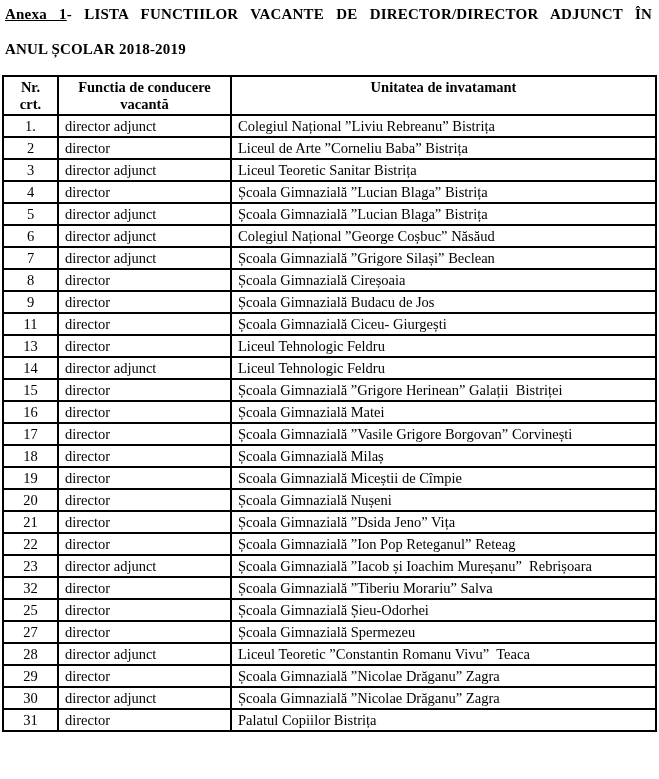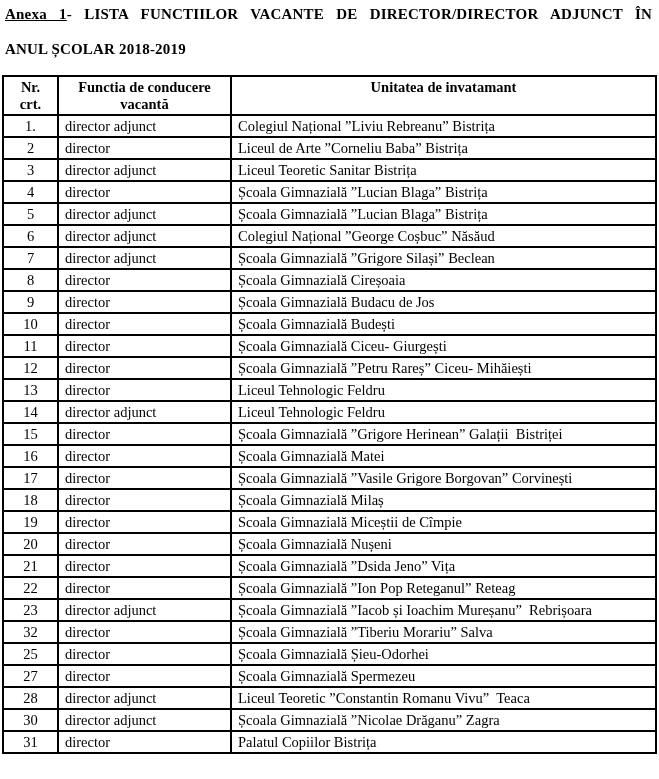--- a/index.html
+++ b/index.html
@@ -129,35 +129,25 @@
     <td class="cell-nr">8</td>
     <td class="cell-functia">director</td>
     <td class="cell-unitatea">Școala Gimnazială Cireșoaia</td>
   </tr>
         <tr>
     <td class="cell-nr">9</td>
     <td class="cell-functia">director</td>
     <td class="cell-unitatea">Școala Gimnazială Budacu de Jos</td>
   </tr>
         <tr>
-    <td class="cell-nr">10</td>
-    <td class="cell-functia">director</td>
-    <td class="cell-unitatea">Școala Gimnazială Budești</td>
-  </tr>
-        <tr>
     <td class="cell-nr">11</td>
     <td class="cell-functia">director</td>
     <td class="cell-unitatea">Școala Gimnazială Ciceu- Giurgești</td>
   </tr>
         <tr>
-    <td class="cell-nr">12</td>
-    <td class="cell-functia">director</td>
-    <td class="cell-unitatea">Școala Gimnazială ”Petru Rareș” Ciceu- Mihăiești</td>
-  </tr>
-        <tr>
     <td class="cell-nr">13</td>
     <td class="cell-functia">director</td>
     <td class="cell-unitatea">Liceul Tehnologic Feldru</td>
   </tr>
         <tr>
     <td class="cell-nr">14</td>
     <td class="cell-functia">director adjunct</td>
     <td class="cell-unitatea">Liceul Tehnologic Feldru</td>
   </tr>
         <tr>
@@ -217,20 +207,25 @@
   </tr>
         <tr>
     <td class="cell-nr">27</td>
     <td class="cell-functia">director</td>
     <td class="cell-unitatea">Școala Gimnazială Spermezeu</td>
   </tr>
         <tr>
     <td class="cell-nr">28</td>
     <td class="cell-functia">director adjunct</td>
     <td class="cell-unitatea">Liceul Teoretic ”Constantin Romanu Vivu”  Teaca</td>
+  </tr>
+        <tr>
+    <td class="cell-nr">29</td>
+    <td class="cell-functia">director</td>
+    <td class="cell-unitatea">Școala Gimnazială ”Nicolae Drăganu” Zagra</td>
   </tr>
         <tr>
     <td class="cell-nr">30</td>
     <td class="cell-functia">director adjunct</td>
     <td class="cell-unitatea">Școala Gimnazială ”Nicolae Drăganu” Zagra</td>
   </tr>
         <tr>
     <td class="cell-nr">31</td>
     <td class="cell-functia">director</td>
     <td class="cell-unitatea">Palatul Copiilor Bistrița</td>

